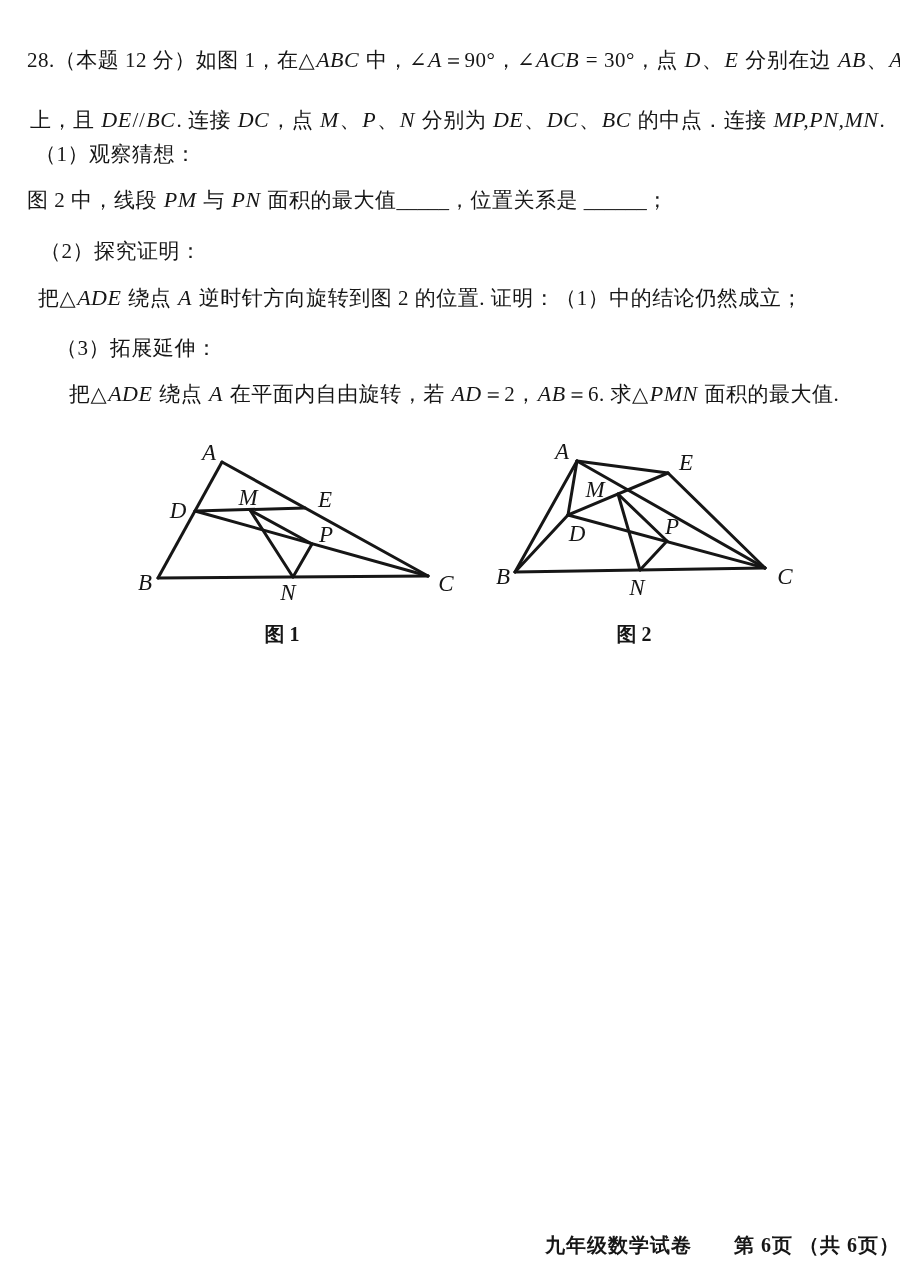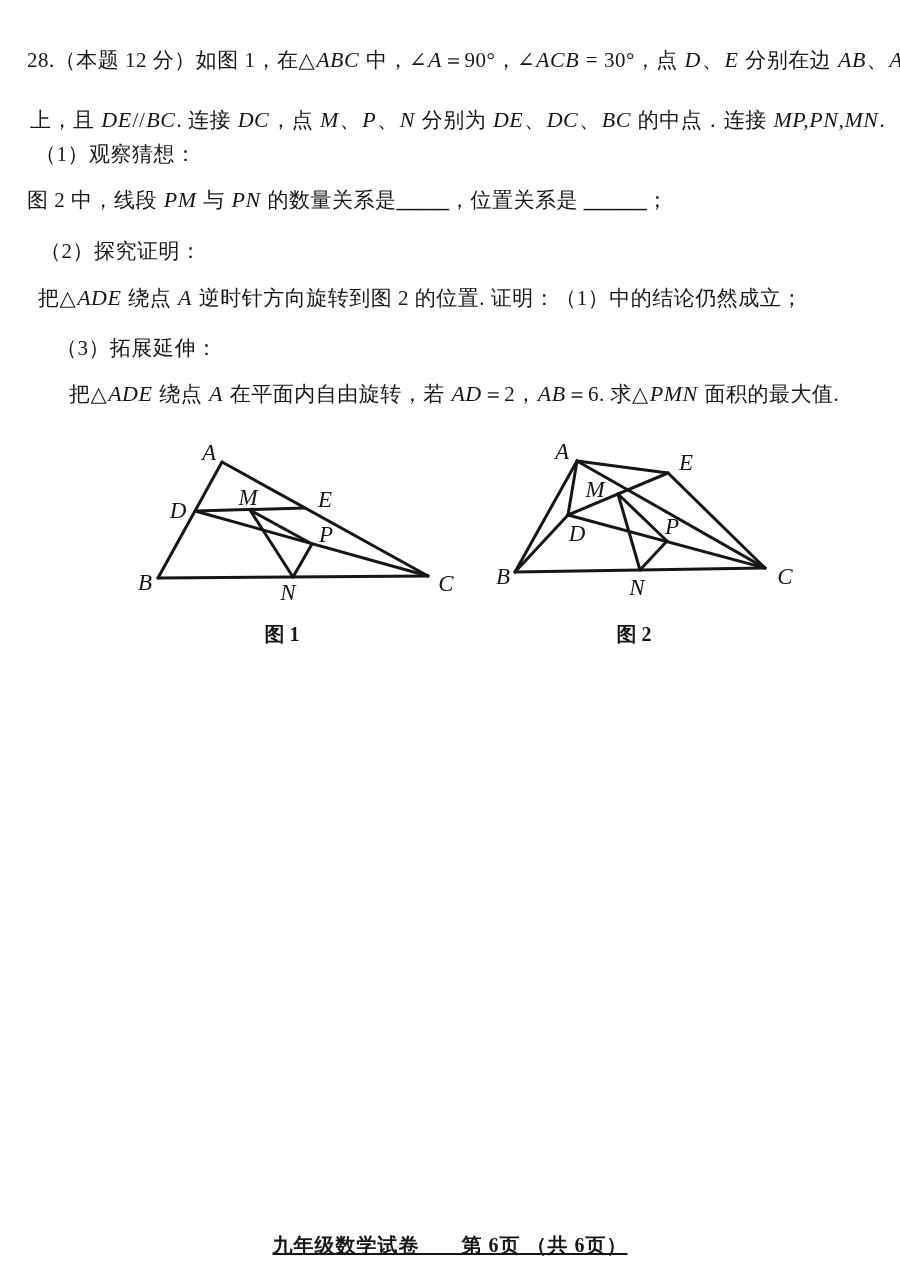--- a/index.html
+++ b/index.html
@@ -22,21 +22,21 @@
   }
   .tline .mv{
     font-family:"Liberation Serif","DejaVu Serif",serif;
     font-style:italic;
     font-size:22px;
     letter-spacing:0.5px;
     padding:0 1px;
   }
   .tline .blank{
     letter-spacing:0;
-    font-weight:700;
+    font-weight:400;
   }
   .l1{top:45px;left:27px;}
   .l2{top:105px;left:30px;}
   .l3{top:139px;left:35px;}
   .l4{top:185px;left:27px;}
   .l5{top:236px;left:40px;}
   .l6{top:283px;left:31px;margin-left:7px;}
   .l7{top:333px;left:56px;}
   .l8{top:379px;left:32px;margin-left:37px;}
   
@@ -51,36 +51,35 @@
   }
   .fcaption{
     font-family:"Liberation Serif","DejaVu Serif",serif;
     font-size:20px;
     font-weight:600;
   }
   
   .footer{
     position:absolute;
     left:0;top:1232px;width:900px;
-    text-align:center;
+    text-align:right;
     font-size:20px;
     font-weight:700;
     letter-spacing:1px;
-    text-decoration:underline;
   }
 </style>
 </head>
 <body>
 
 <div class="page">
   <div id="text-layer">
       <div class="tline l1"><span class="run">28.（本题 12 分）如图 1，在△</span><span class="mv">ABC</span><span class="run"> 中，∠</span><span class="mv">A</span><span class="run">＝90°，∠</span><span class="mv">ACB</span><span class="run"> = 30°，点 </span><span class="mv">D</span><span class="run">、</span><span class="mv">E</span><span class="run"> 分别在边 </span><span class="mv">AB</span><span class="run">、</span><span class="mv">AC</span></div>
       <div class="tline l2"><span class="run">上，且 </span><span class="mv">DE</span><span class="run">//</span><span class="mv">BC</span><span class="run">. 连接 </span><span class="mv">DC</span><span class="run">，点 </span><span class="mv">M</span><span class="run">、</span><span class="mv">P</span><span class="run">、</span><span class="mv">N</span><span class="run"> 分别为 </span><span class="mv">DE</span><span class="run">、</span><span class="mv">DC</span><span class="run">、</span><span class="mv">BC</span><span class="run"> 的中点．连接 </span><span class="mv">MP,PN,MN</span><span class="run">.</span></div>
       <div class="tline l3"><span class="run">（1）观察猜想：</span></div>
-      <div class="tline l4"><span class="run">图 2 中，线段 </span><span class="mv">PM</span><span class="run"> 与 </span><span class="mv">PN</span><span class="run"> 的数量关系是</span><span class="blank">_____</span><span class="run">，位置关系是 </span><span class="blank">______</span><span class="run">；</span></div>
+      <div class="tline l4"><span class="run">图 2 中，线段 </span><span class="mv">PM</span><span class="run"> 与 </span><span class="mv">PN</span><span class="run"> 面积的最大值</span><span class="blank">_____</span><span class="run">，位置关系是 </span><span class="blank">______</span><span class="run">；</span></div>
       <div class="tline l5"><span class="run">（2）探究证明：</span></div>
       <div class="tline l6"><span class="run">把△</span><span class="mv">ADE</span><span class="run"> 绕点 </span><span class="mv">A</span><span class="run"> 逆时针方向旋转到图 2 的位置. 证明：（1）中的结论仍然成立；</span></div>
       <div class="tline l7"><span class="run">（3）拓展延伸：</span></div>
       <div class="tline l8"><span class="run">把△</span><span class="mv">ADE</span><span class="run"> 绕点 </span><span class="mv">A</span><span class="run"> 在平面内自由旋转，若 </span><span class="mv">AD</span><span class="run">＝2，</span><span class="mv">AB</span><span class="run">＝6. 求△</span><span class="mv">PMN</span><span class="run"> 面积的最大值.</span></div>
     </div>
 
   <div id="figures-layer">
     <svg id="fig-svg" viewBox="100 430 700 230">
         <line x1="222" y1="462" x2="158" y2="578" stroke="#161616" stroke-width="3" stroke-linecap="round"></line>
         <line x1="222" y1="462" x2="428" y2="576" stroke="#161616" stroke-width="3" stroke-linecap="round"></line>

